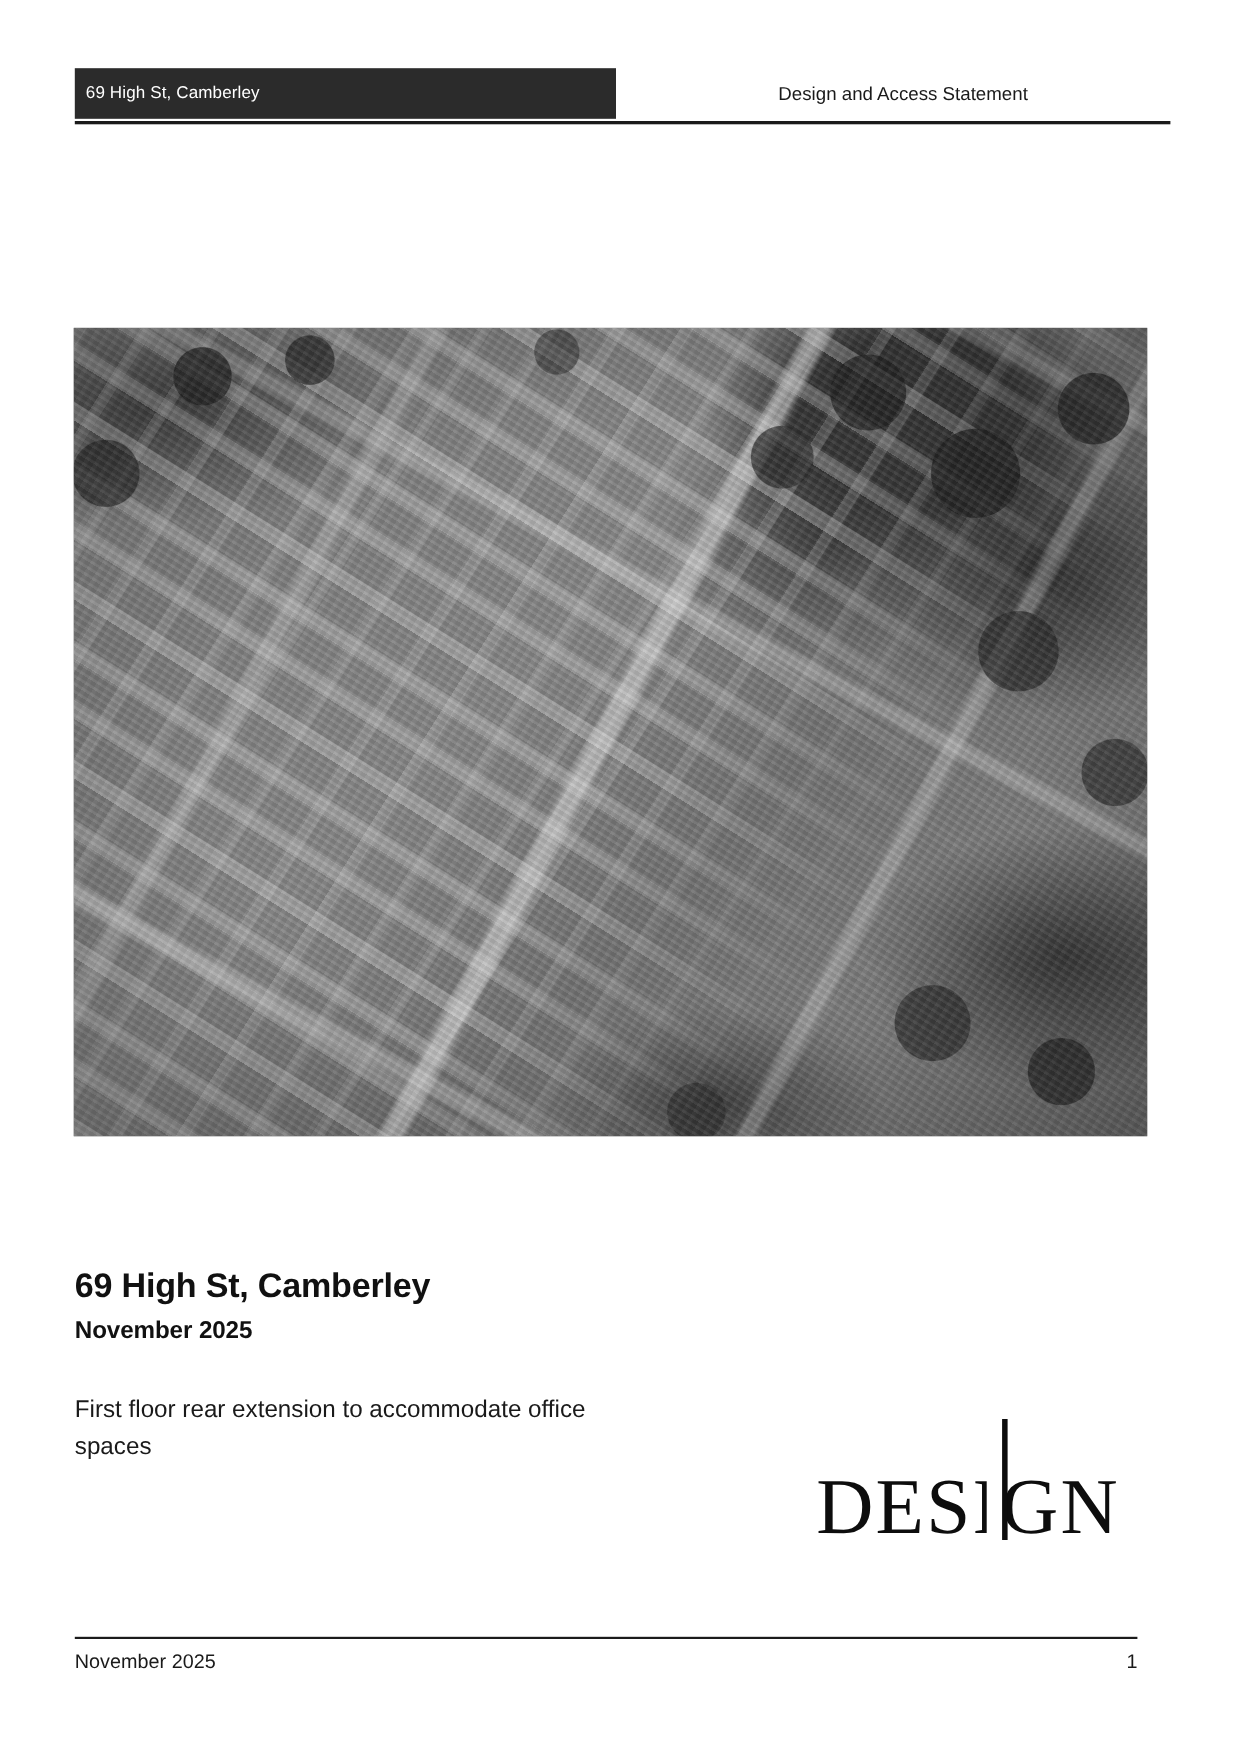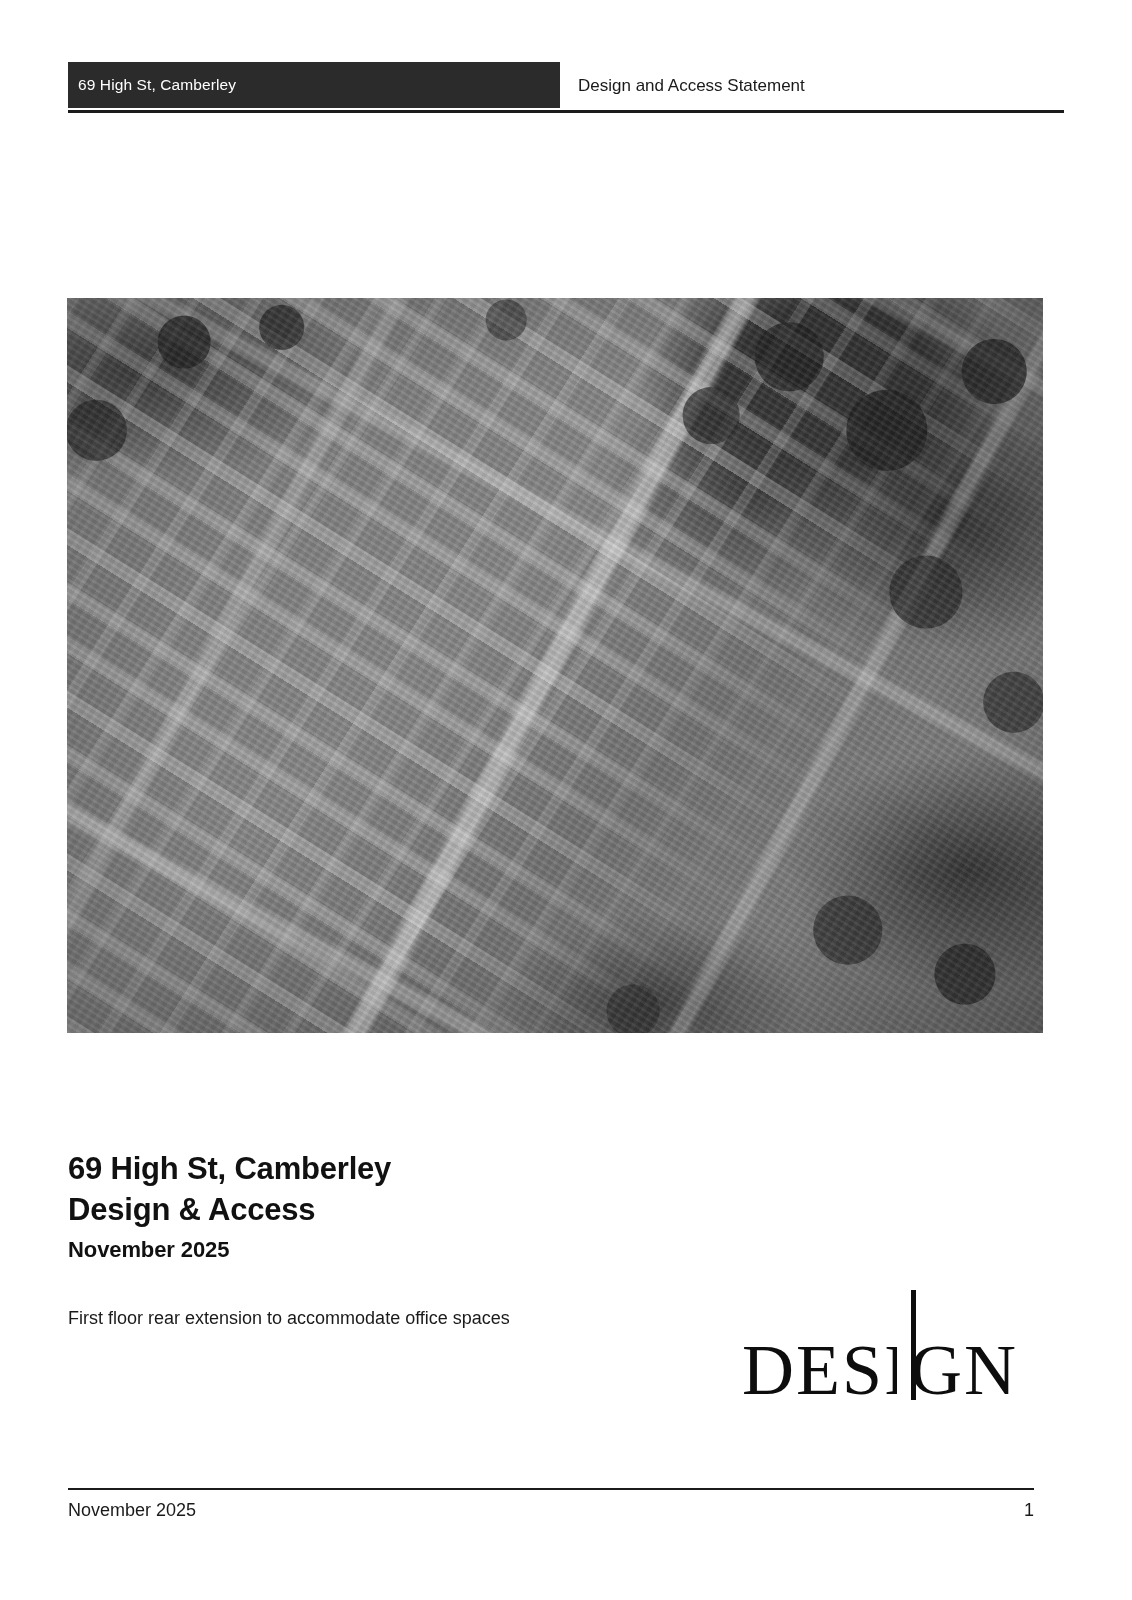--- a/index.html
+++ b/index.html
@@ -46,20 +46,21 @@
   }
   .header-right {
     position: absolute;
     left: 492px;
     top: 0;
     width: 504px;
     height: 46px;
     display: flex;
     align-items: center;
     padding-left: 18px;
+    justify-content: center;
   }
   .header-right span {
     color: #1a1a1a;
     font-size: 17px;
     line-height: 1;
   }
   .header-rule {
     position: absolute;
     left: 0;
     top: 48px;
@@ -170,21 +171,21 @@
   }
   .subtitle-date {
     margin-top: 7px;
     font-size: 22px;
     font-weight: bold;
     color: #111;
     letter-spacing: -0.1px;
   }
   .desc {
     margin-top: 42px;
-    font-size: 18px;
+    font-size: 22px;
     line-height: 1.55;
     color: #1a1a1a;
     max-width: 470px;
   }
 
   
   .logo {
     position: absolute;
     left: 742px;
     top: 1288px;
@@ -268,21 +269,20 @@
     <div class="hero-base"></div>
     <div class="hero-blocks"></div>
     <div class="hero-roads"></div>
     <div class="hero-trees"></div>
     <div class="hero-noise"></div>
     <div class="hero-vignette"></div>
   </div>
 
   <div class="title-block">
     <div class="title-line">69 High St, Camberley</div>
-    <div class="title-line">Design &amp; Access</div>
     <div class="subtitle-date">November 2025</div>
     <div class="desc">First floor rear extension to accommodate office spaces</div>
   </div>
 
   <div class="logo">
     <div class="logo-design">DESIGN</div>
     <div class="logo-bar"></div>
     <div class="logo-bar2"></div>
   </div>
 

